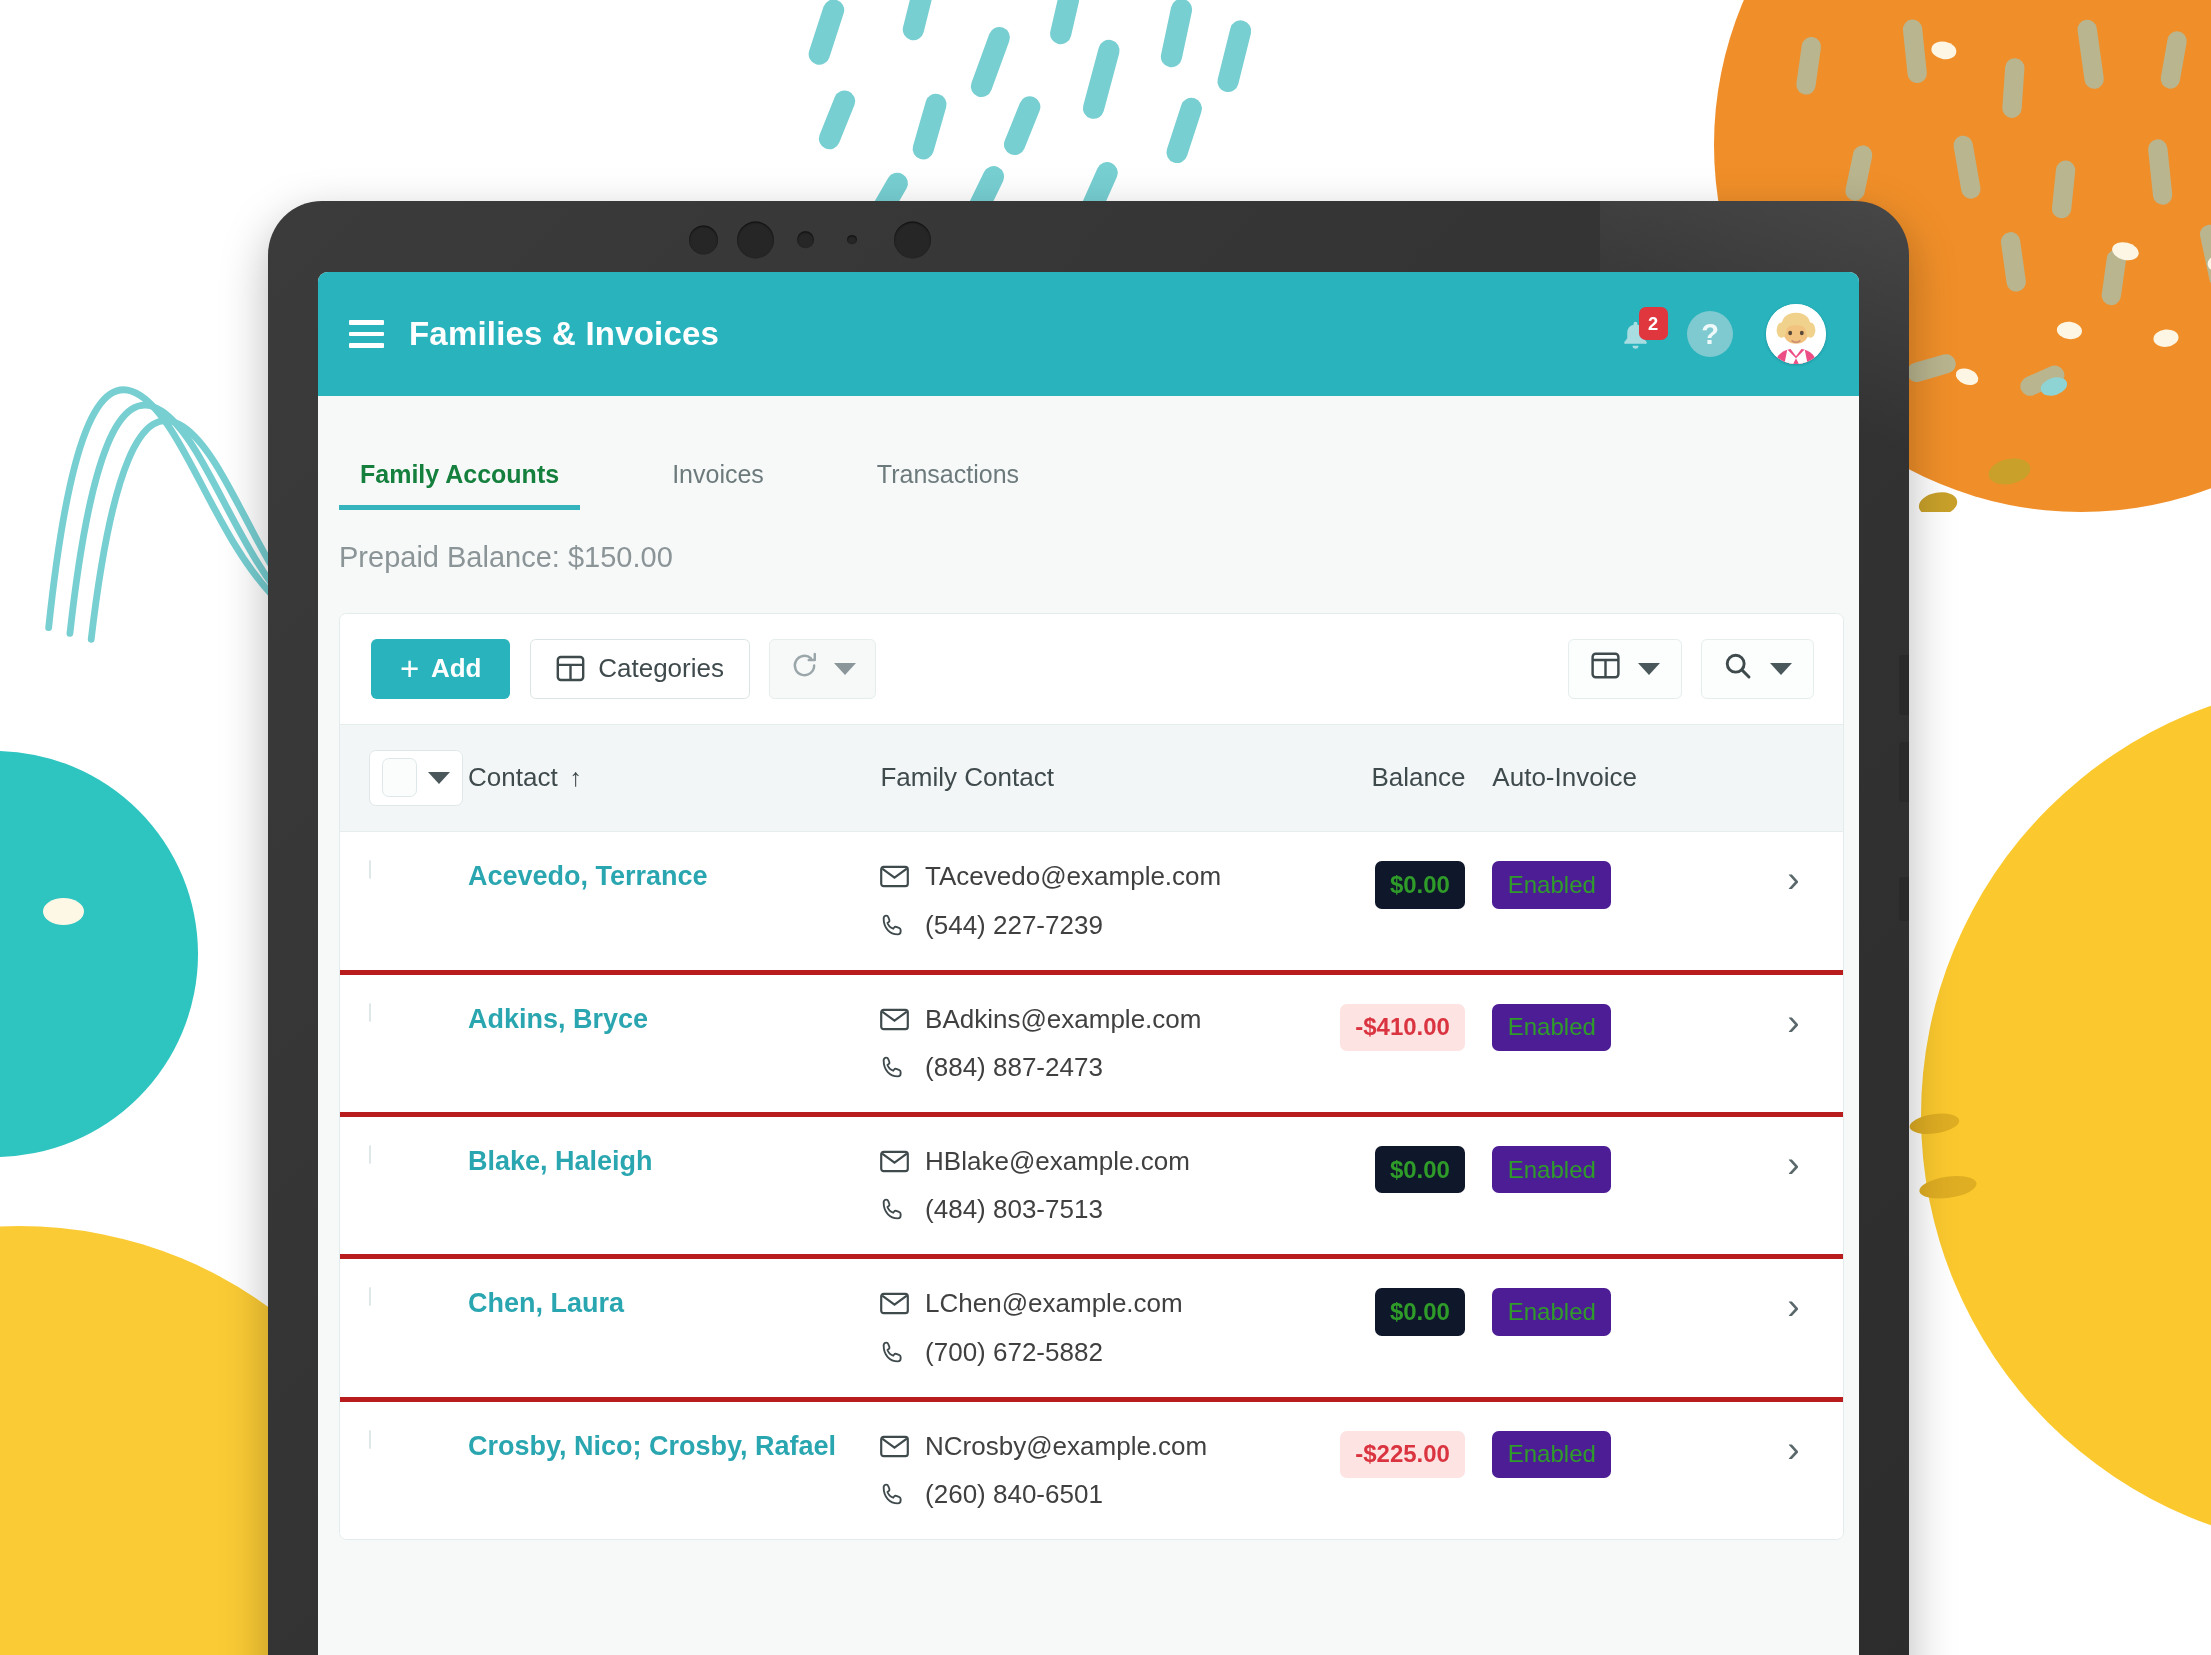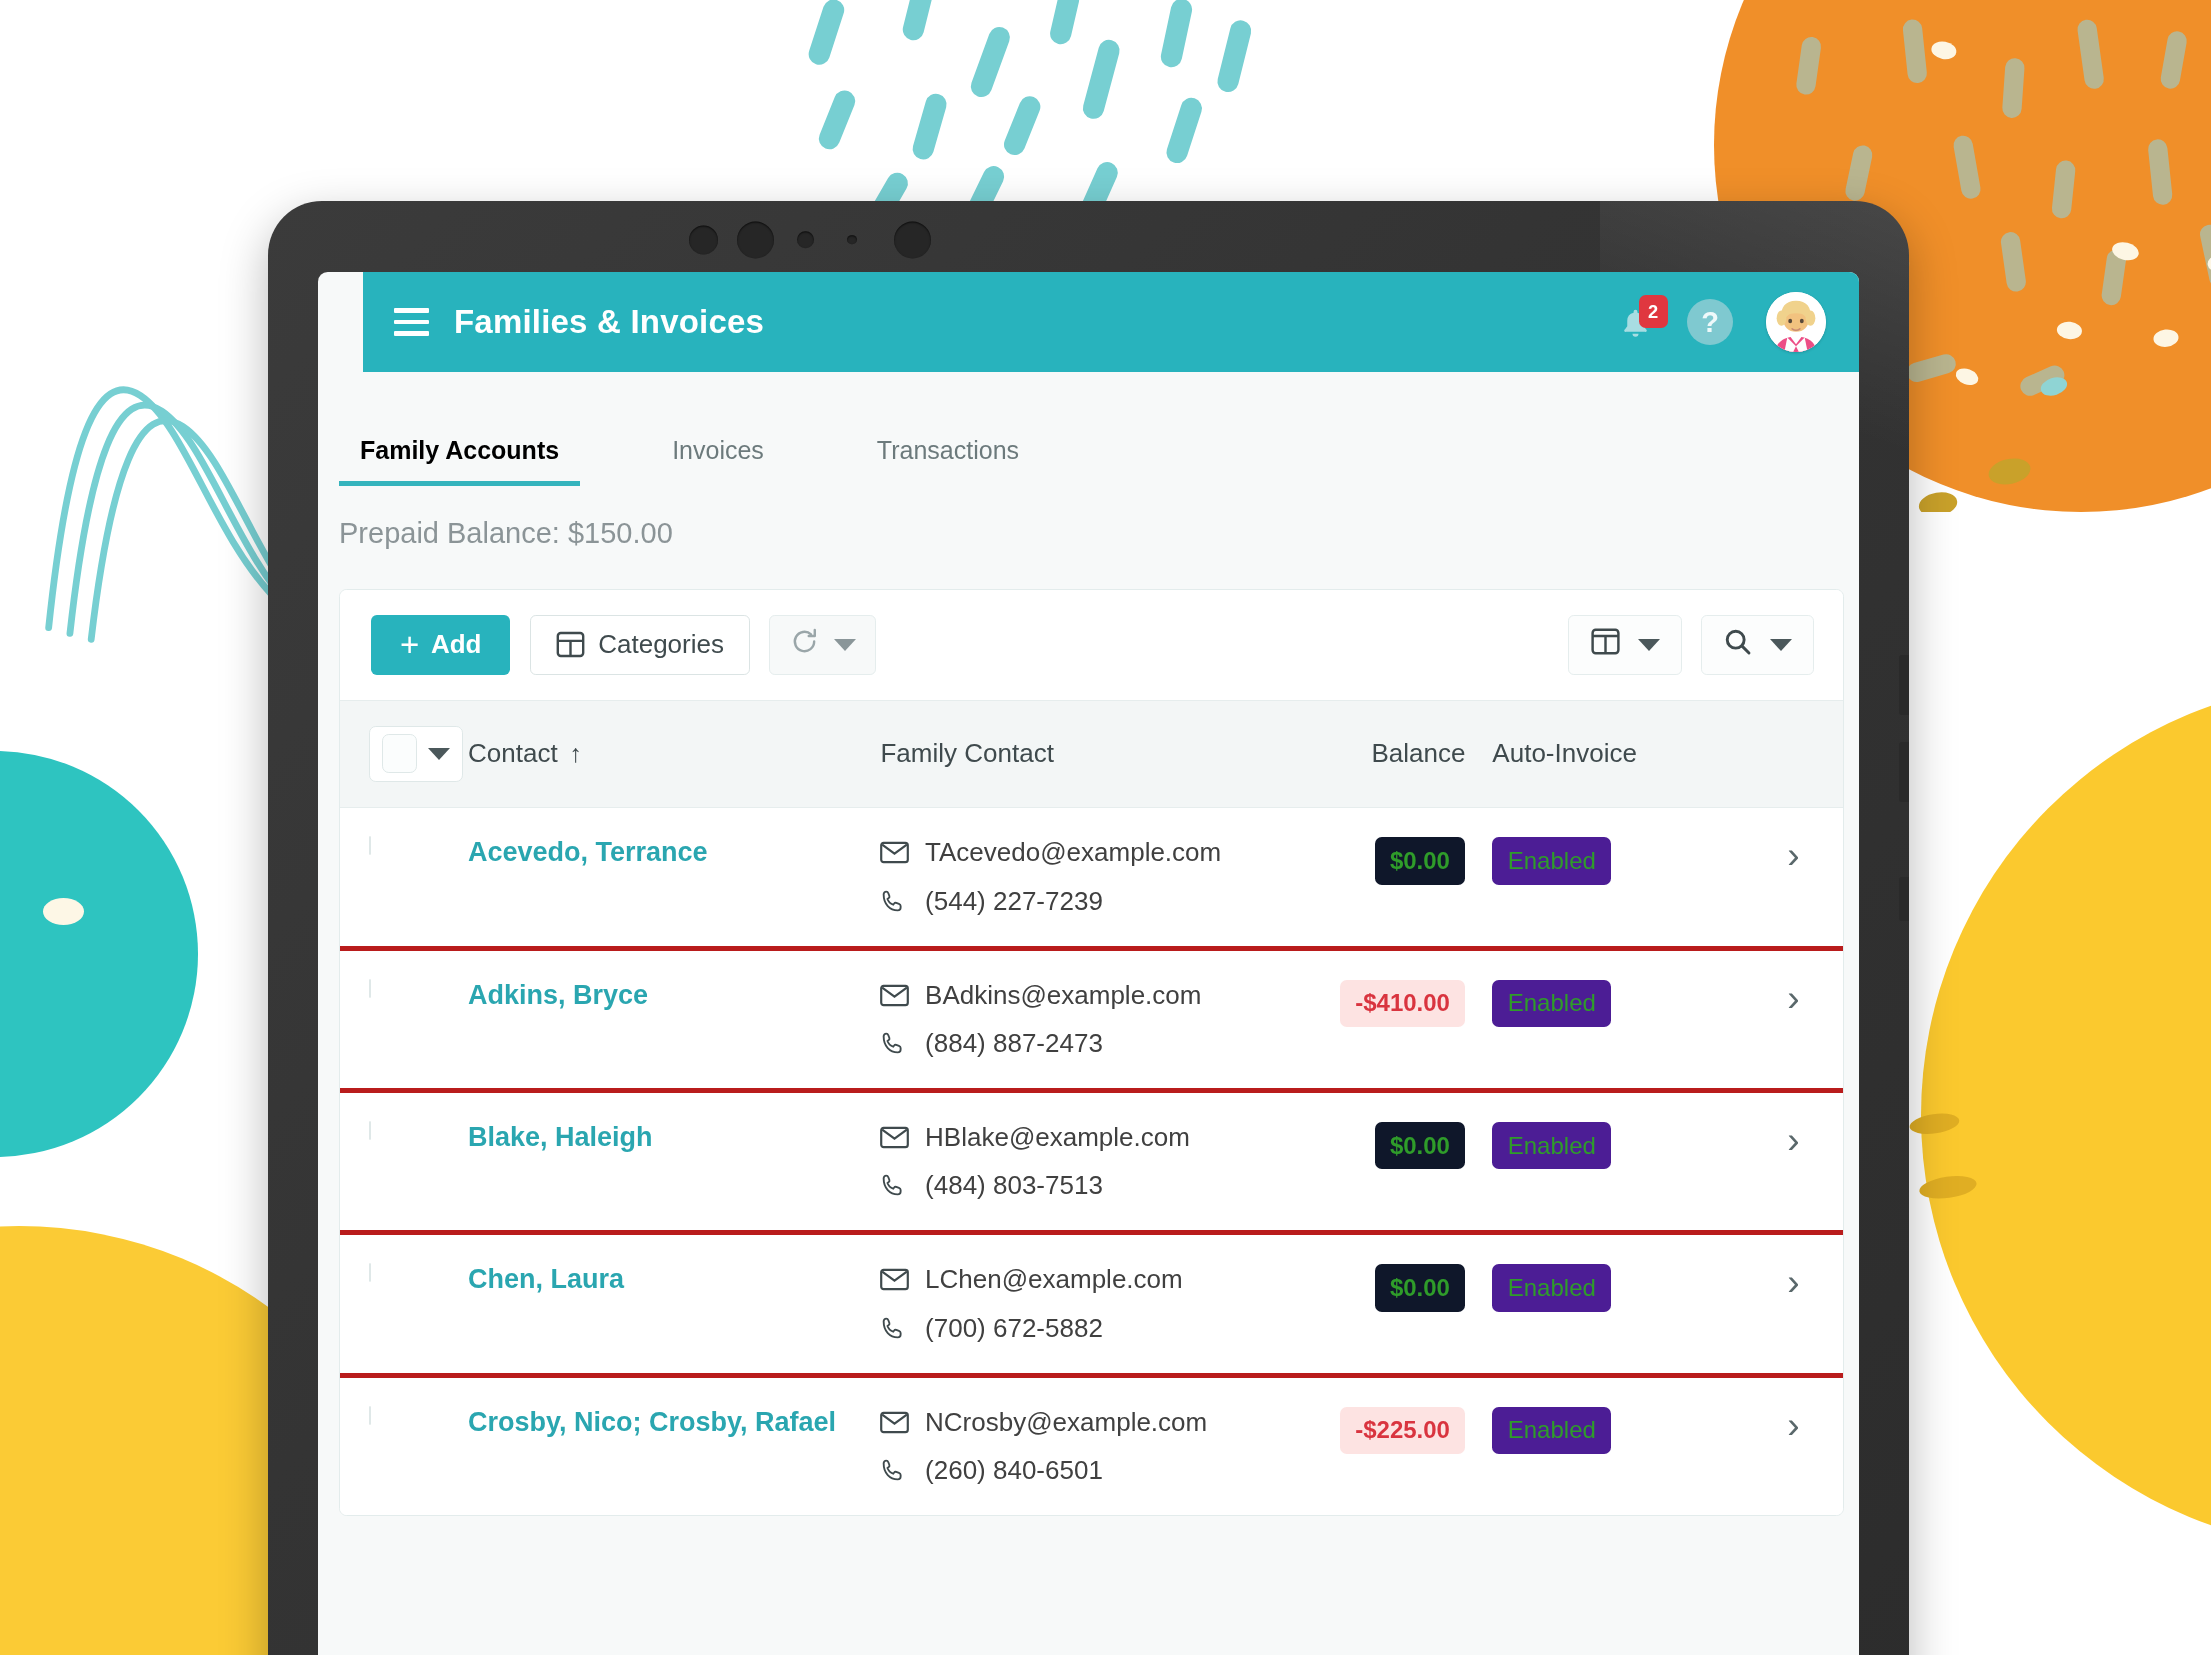--- a/index.html
+++ b/index.html
@@ -59,25 +59,24 @@
     position: absolute;
     left: 50px; top: 71px;
     width: 1541px; height: 1493px;
     background: #f7f9f9;
     border-radius: 9.7px 9.7px 0 0;
     overflow: hidden;
   }
 
   
   .appbar {
-    height: 100px; background: #28b3bd;
+    height: 124px; background: #28b3bd;
     display: flex; align-items: center;
     padding: 0 33px 0 31px;
     position: relative;
-    margin-left: 45px;
   }
   .hamburger { width: 35px; display:flex; flex-direction:column; gap:6.8px; cursor:pointer; }
   .hamburger i { display:block; height:4.8px; background:#fff; border-radius:1px; }
   .app-title { color:#fff; font-size:33px; font-weight:bold; margin-left:25px; letter-spacing:0.2px; }
   .appbar-right { margin-left:auto; display:flex; align-items:center; gap:33px; }
 
   .bell-wrap { position:relative; width:37px; height:42px; cursor:pointer; }
   .bell { position:absolute; left:1.9px; top:3.9px; }
   .bell-badge {
     position:absolute; right:-13.5px; top:-5.8px;
@@ -95,21 +94,21 @@
     display:flex; align-items:flex-end; justify-content:center; overflow:hidden;
     box-shadow:0 1px 2.9px rgba(0,0,0,.18); cursor:pointer;
   }
 
   
   .tabs { display:flex; padding: 64px 0 0 21px; background:#f7f9f9; }
   .tab {
     font-size:25px; color:#6c7a7c; padding: 0 21px 21px 21px; margin-right:71px;
     cursor:pointer; position:relative; white-space:nowrap;
   }
-  .tab.active { color:#000000; font-weight:bold; }
+  .tab.active { color:#15803d; font-weight:bold; }
   .tab.active:after {
     content:''; position:absolute; left:0; right:0; bottom:0; height:4.8px; background:#35b4bd;
   }
 
   
   .headline { padding: 25px 0 0 21px; }
   .headline h1 { font-size:36px; color:#3f4a4d; font-weight:bold; line-height:1.16; }
   .headline h1 .date { color:#2aa6b0; }
   .caret-down {
     display:inline-block; width:0;height:0; margin-left:9.7px;

